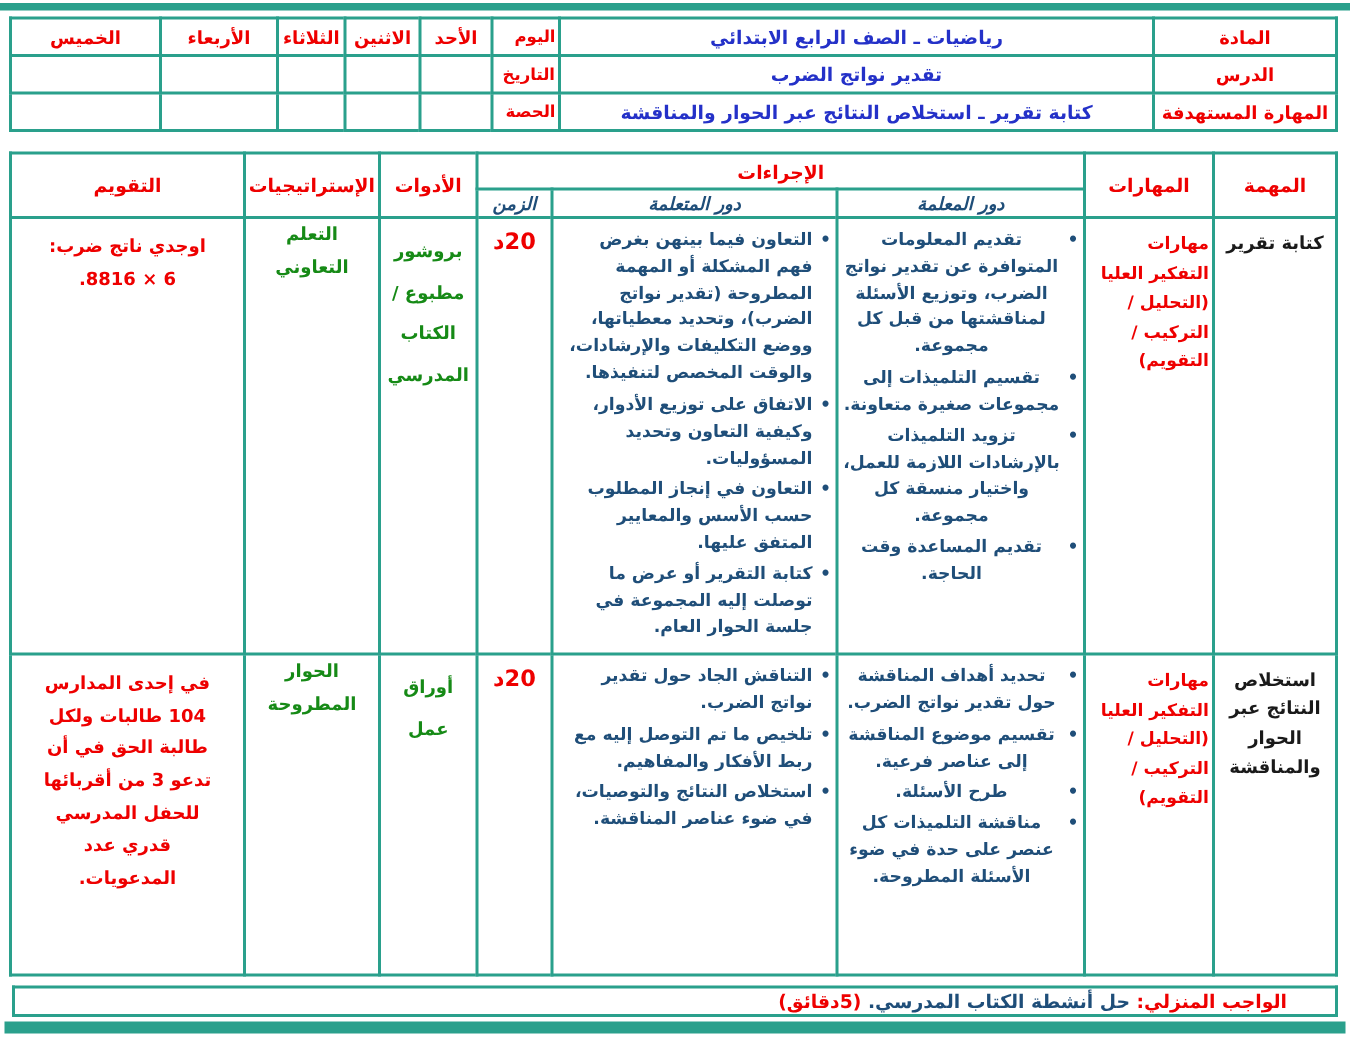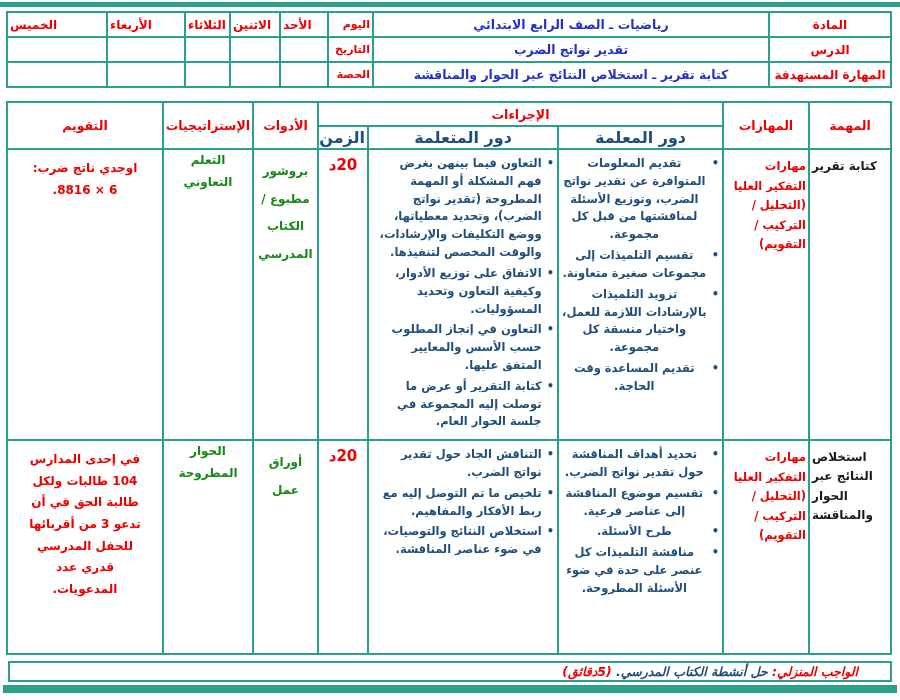--- a/index.html
+++ b/index.html
@@ -23,46 +23,46 @@
   .content{padding:0 8px;}
   table{border-collapse:collapse;table-layout:fixed;width:884px;}
   td,th{border:2px solid var(--teal);padding:1px 2px;overflow:hidden;}
 
   
   .t1{margin-top:4px;}
   .t1 tr{height:25px;}
   .t1 .lbl{color:var(--red);font-size:12px;text-align:center;}
   .t1 .meta{font-size:11px;padding-left:19px;}
   .t1 .val{color:var(--blue);font-size:12.5px;text-align:center;}
-  .t1 .day{color:var(--red);font-size:12px;text-align:left;}
+  .t1 .day{color:var(--red);font-size:12px;text-align:center;}
 
   
   .t2{margin-top:13px;}
   .t2 th{font-size:12.5px;color:var(--red);text-align:center;vertical-align:middle;}
-  .t2 th.subhead{color:var(--navy);font-size:16px;}
+  .t2 th.subhead{color:var(--navy);font-size:12px;font-style:italic;}
   .t2 thead tr.hr1{height:24px;}
   .t2 thead tr.hr2{height:19px;}
   .t2 tbody tr.row1{height:288px;}
   .t2 tbody tr.row2{height:214px;}
   .t2 tbody td{vertical-align:top;}
-  .cell-task{color:var(--black);font-size:12px;text-align:left;padding-top:7px;line-height:1.6;}
+  .cell-task{color:var(--black);font-size:12px;text-align:center;padding-top:7px;line-height:1.6;}
   .cell-skills{color:var(--red);font-size:11.5px;padding-top:7px;line-height:1.7;}
   .cell-proc{color:var(--navy);font-size:11.5px;line-height:1.55;padding:5px 3px;}
   .bli{display:flex;gap:5px;align-items:flex-start;margin-bottom:3px;}
   .bli .dot{flex:0 0 auto;}
   .teacher .btxt{flex:1;text-align:center;}
   .learner .btxt{flex:1;text-align:right;}
   .cell-time{color:var(--red);font-size:15px;text-align:center;padding-top:6px;}
   .cell-tools{color:var(--green);font-size:12px;text-align:center;padding-top:8px;line-height:2.3;}
   .cell-strat{color:var(--green);font-size:12px;text-align:center;padding-top:0;line-height:1.8;}
   .cell-eval{color:var(--red);font-size:12px;text-align:center;padding:8px 20px;line-height:1.8;}
 
   
   .t3{margin-top:6px;}
-  .t3 tr{height:16px;font-style:italic;}
+  .t3 tr{height:16px;}
   .t3 td{text-align:right;padding-left:10px;padding-right:32px;font-size:12.5px;vertical-align:middle;}
   .hw-label,.hw-duration{color:var(--red);}
   .hw-text{color:var(--navy);}
 </style>
 </head>
 <body>
 
 <div class="bar bar-top"></div>
 
 <div class="content">

